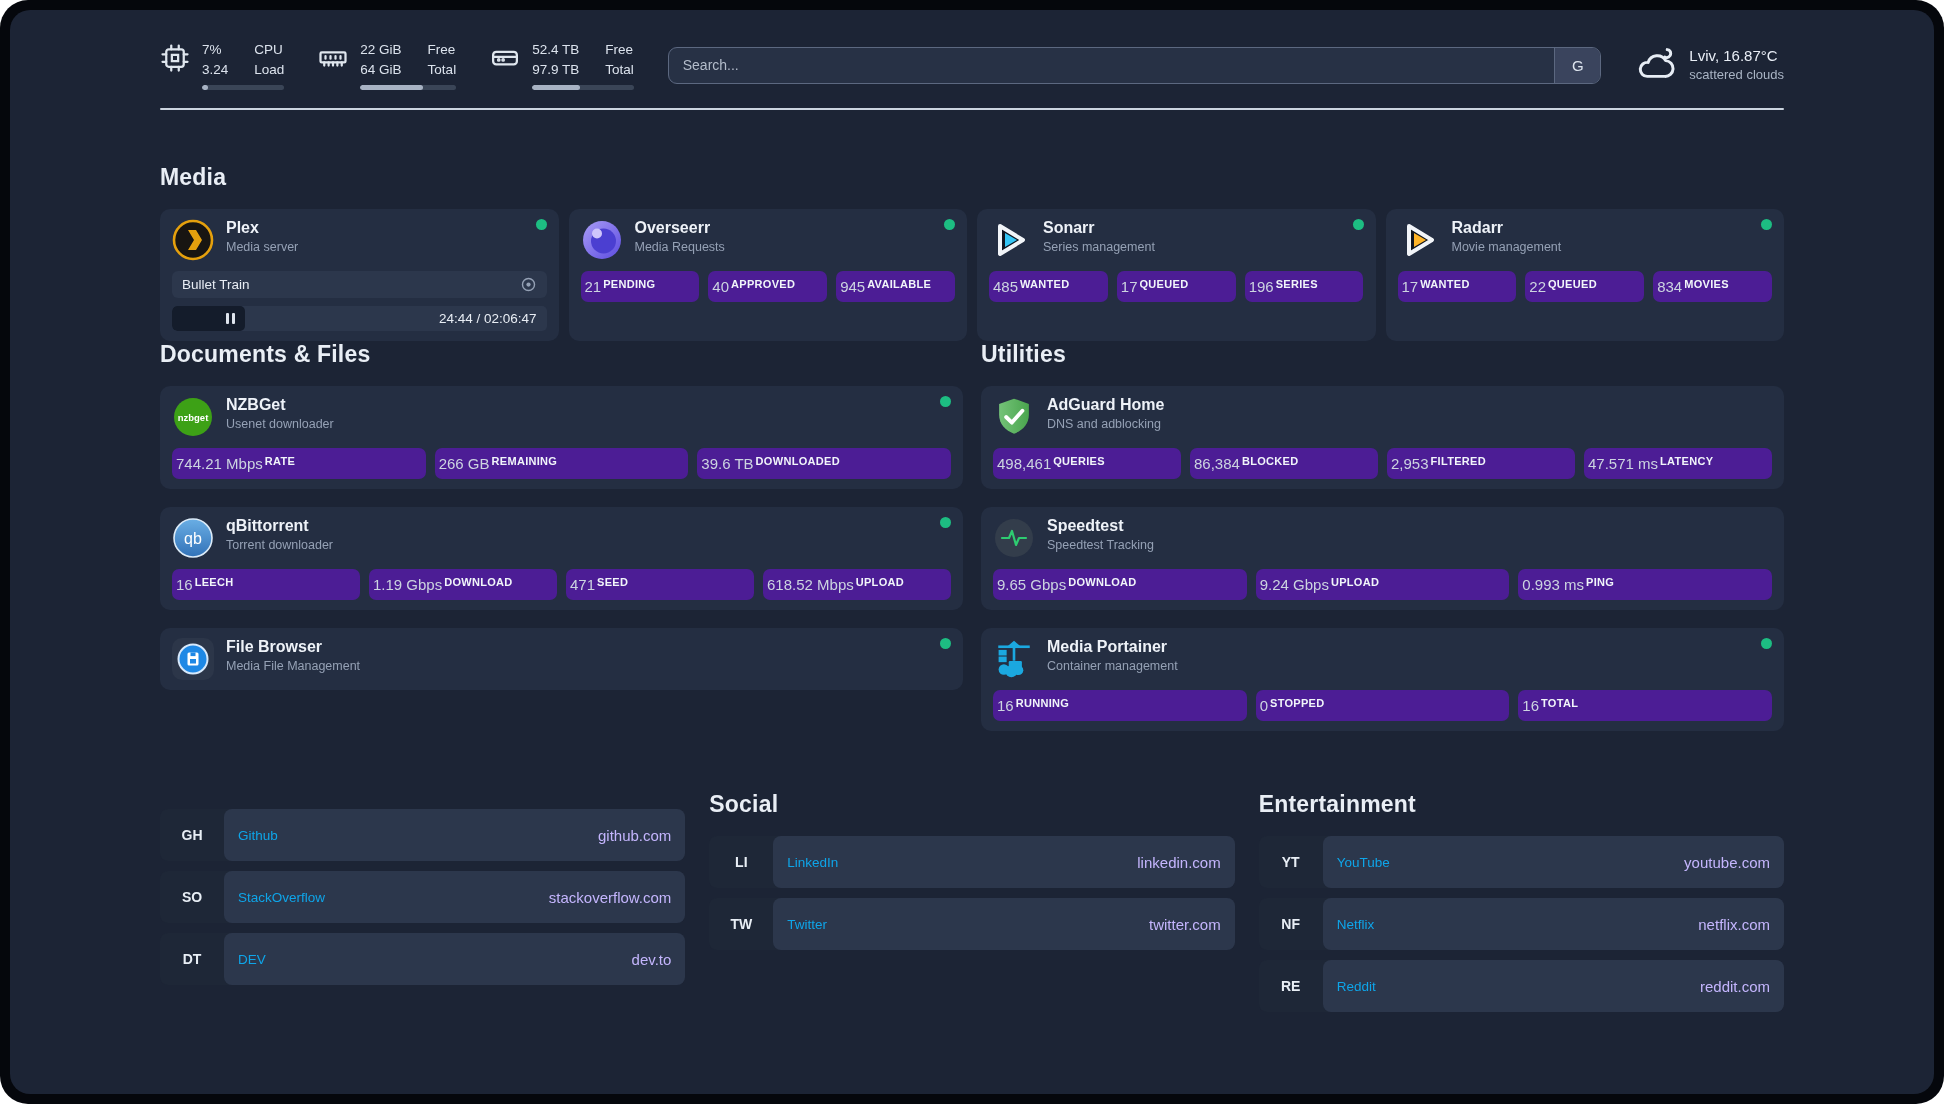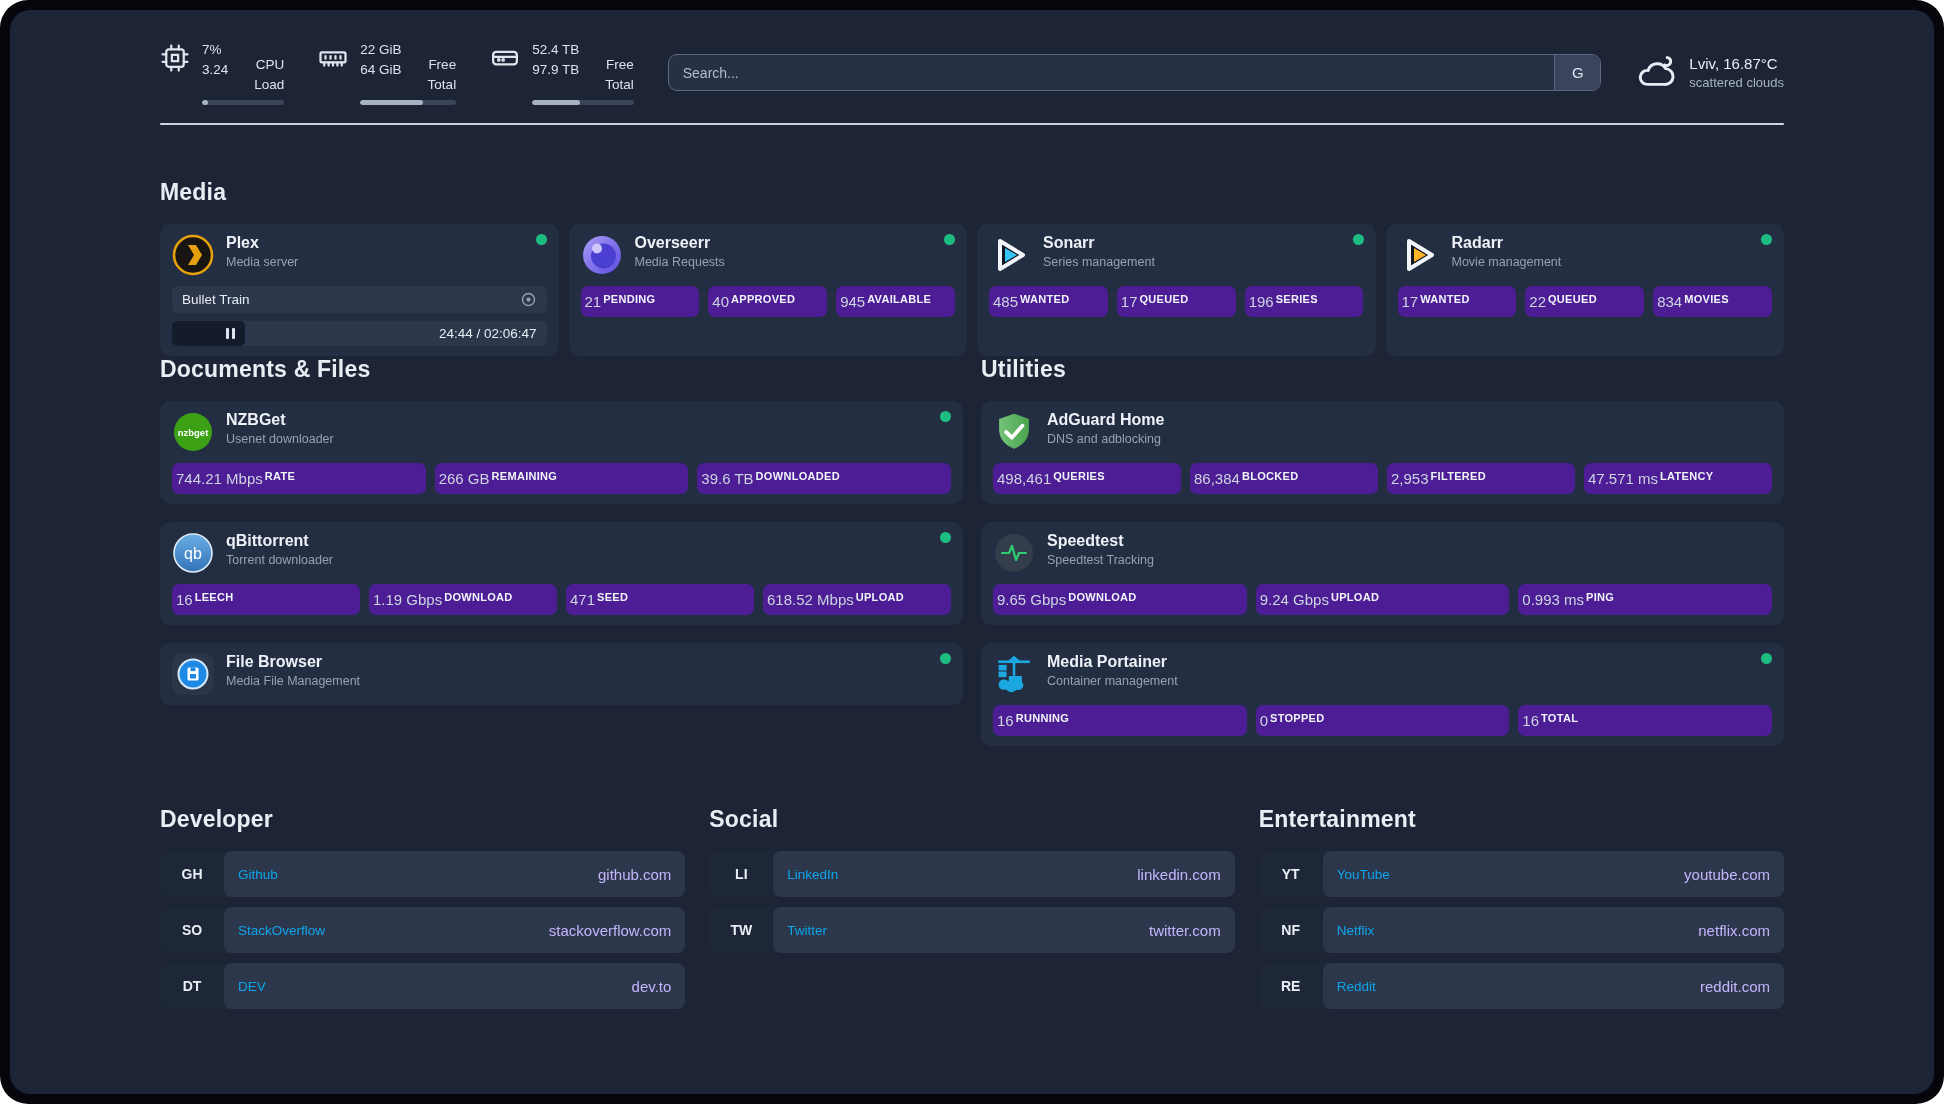--- a/index.html
+++ b/index.html
@@ -10,21 +10,21 @@
   .panel { position:absolute; inset:10px; border-radius:20px; background:#1c2435;
            padding:30px 150px 30px 150px; overflow:hidden; }
 
   
   .topbar { display:flex; align-items:center; gap:34px; }
   .sys { display:flex; align-items:flex-start; gap:12px; flex:none; }
   .sys-icon { color:#dfe6ee; margin-top:3px; }
   .sys-body { display:flex; flex-direction:column; }
   .sys-cols { display:flex; gap:26px; }
   .sys-col { display:flex; flex-direction:column; font-size:13.5px; color:#dce3ed; line-height:1.45; }
-  .sys-col.right { align-items:flex-end;margin-top:15px; }
+  .sys-col.right { align-items:flex-start; }
   .sys-bar { height:5px; border-radius:3px; background:#3a4557; margin-top:6px; position:relative; overflow:hidden; }
   .sys-bar i { position:absolute; left:0; top:0; bottom:0; background:#a7b2c3; border-radius:3px; display:block; }
 
   .search { flex:1; height:37px; border:1.5px solid #5c6880; border-radius:9px;
             background:#273145; display:flex; align-items:stretch; overflow:hidden; }
   .search input { flex:1; background:transparent; border:none; outline:none; padding:14px 14px;
                   font-size:14px; color:#e6ecf4; font-family:"Liberation Sans",sans-serif; }
   .search input::placeholder { color:#b4bdcb; }
   .g-btn { width:46px; border-left:1.5px solid #5c6880; background:#3a445d; color:#dde4ee;
            font-size:15px; display:flex; align-items:center; justify-content:center; cursor:pointer; }
@@ -70,21 +70,21 @@
   .np-time { position:relative; margin-left:auto; padding-right:10px; font-size:13.5px; color:#e8edf4; }
 
   .two-col { display:flex; gap:18px; }
   .col50 { flex:1; min-width:0; }
   .col50 .card { margin-top:18px; }
 
   
   .bookmarks { display:flex; gap:24px; margin-top:60px; }
   .bm-col { flex:1; min-width:0; }
   .bm-list { margin-top:18px; display:flex; flex-direction:column; gap:10px; }
-  .bm-row { display:flex; height:46px; background:#1e2737; border-radius:8px; cursor:pointer; }
+  .bm-row { display:flex; height:52px; background:#1e2737; border-radius:8px; cursor:pointer; }
   .bm-abbr { width:64px; flex:none; display:flex; align-items:center; justify-content:center;
              font-size:14px; font-weight:700; color:#e8eef5; }
   .bm-main { flex:1; background:#2c374c; border-radius:8px; display:flex; align-items:center;
              padding:0 14px; }
   .bm-name { font-size:13.5px; color:#0ea5e9; }
   .bm-domain { margin-left:auto; font-size:15px; color:#c4b5fd; }
 
   svg { display:block; }
 </style>
 </head>
@@ -526,21 +526,20 @@
             <span class="l">TOTAL</span>
           </span>
         </div>
       </div>
     </div>
   </div>
 
   <div class="bookmarks">
 
     <div class="bm-col">
-      <div class="sec-title">Developer</div>
       <div class="bm-list">
         <div class="bm-row">
           <span class="bm-abbr">GH</span>
           <span class="bm-main">
             <span class="bm-name">Github</span>
             <span class="bm-domain">github.com</span>
           </span>
         </div>
         <div class="bm-row">
           <span class="bm-abbr">SO</span>

